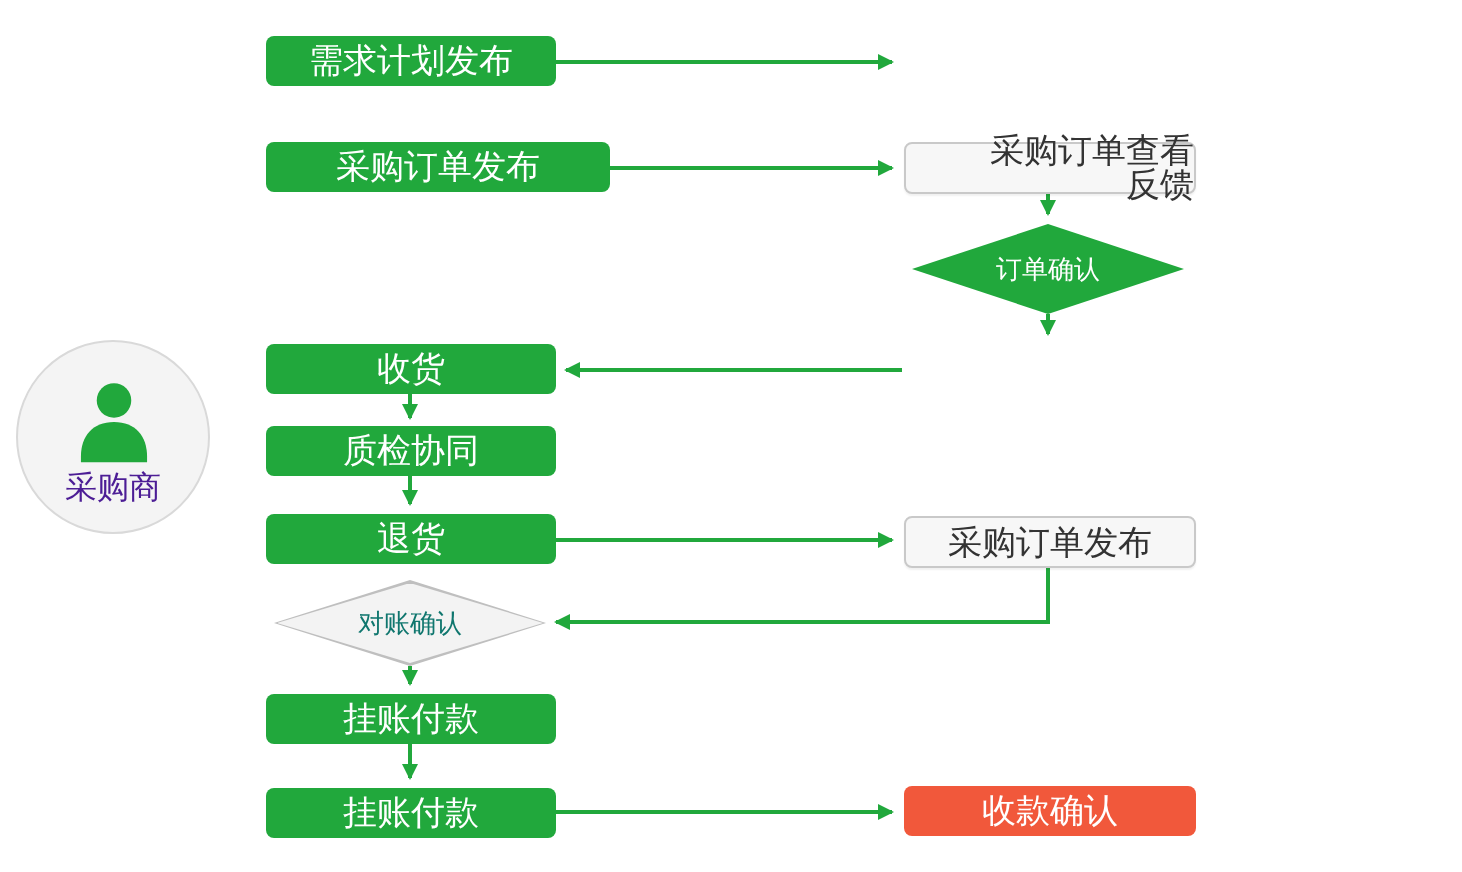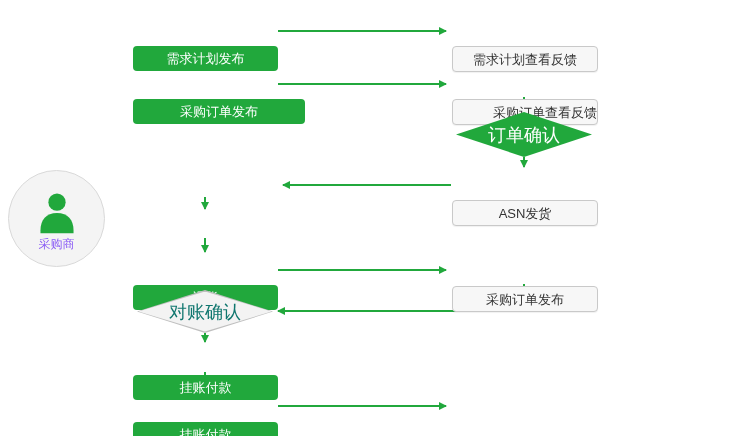--- a/index.html
+++ b/index.html
@@ -9,42 +9,42 @@
   html,body{margin:0;padding:0;background:#fff;}
   .canvas{
     position:relative;width:731px;height:436px;background:#ffffff;overflow:hidden;
     font-family:"Liberation Sans","DejaVu Sans",sans-serif;
   }
   .connectors{position:absolute;left:0;top:0;width:731px;height:436px;}
   .connectors line,.connectors polyline{stroke:var(--green);stroke-width:2;fill:none;}
   .arrowhead{fill:var(--green);}
   .node{
     position:absolute;display:flex;align-items:center;justify-content:center;
-    box-sizing:border-box;font-size:13px;text-align:right;line-height:1;margin-top:28px;
+    box-sizing:border-box;font-size:17px;text-align:right;line-height:1;
   }
   .gbox{background:var(--green);color:#fff;border-radius:4px;}
   .wbox{background:#f7f7f7;border:1px solid #c9c9c9;color:#333;border-radius:4px;
         box-shadow:0 1px 1px rgba(0,0,0,.06);}
   .rbox{background:var(--red);color:#fff;border-radius:4px;}
   .diamond{position:absolute;}
   .diamond .shape{position:absolute;inset:0;clip-path:polygon(50% 0,100% 50%,50% 100%,0 50%);}
   .diamond .shape.border{background:#bfbfbf;}
   .diamond .shape.inner{inset:1.5px;background:#f3f3f3;}
   .diamond .shape.solid{background:var(--green);}
   .diamond .lbl{position:absolute;inset:0;display:flex;align-items:center;justify-content:center;
-                font-size:18px;}
+                font-size:13px;}
   .diamond .lbl.light{color:#fff;}
   .diamond .lbl.dark{color:#0f766e;}
   .actor{
     position:absolute;width:97px;height:97px;border-radius:50%;
     background:#f4f4f4;border:1px solid #d9d9d9;box-sizing:border-box;
     display:flex;flex-direction:column;align-items:center;justify-content:center;
   }
   .actor .icon{flex:0 0 auto;margin-top:6px;}
-  .actor .actor-label{font-size:12px;color:#8b5cf6;margin-top:1px;}
+  .actor .actor-label{font-size:16px;color:#4c1d95;margin-top:1px;}
 </style>
 </head>
 <body>
 
 <div class="canvas">
 
   <svg class="connectors" viewBox="0 0 731 436" xmlns="http://www.w3.org/2000/svg">
     <defs>
       <marker id="ah" markerWidth="9" markerHeight="8" refX="7" refY="4" orient="auto" markerUnits="userSpaceOnUse">
         <path class="arrowhead" d="M0,0 L8,4 L0,8 Z"></path>
@@ -63,41 +63,44 @@
     <line x1="205" y1="372" x2="205" y2="389" marker-end="url(#ah)"></line>
     <line x1="278" y1="406" x2="446" y2="406" marker-end="url(#ah)"></line>
   </svg>
 
   <div class="node gbox" style="left:133px;top:18px;width:145px;height:25px;">
     <span>需求计划发布</span>
   </div>
   <div class="node gbox" style="left:133px;top:71px;width:172px;height:25px;">
     <span>采购订单发布</span>
   </div>
+  <div class="node gbox" style="left:133px;top:172px;width:145px;height:25px;">
+    <span>收货</span>
+  </div>
+  <div class="node gbox" style="left:133px;top:213px;width:145px;height:25px;">
+    <span>质检协同</span>
+  </div>
   <div class="node gbox" style="left:133px;top:257px;width:145px;height:25px;">
     <span>退货</span>
   </div>
   <div class="node gbox" style="left:133px;top:347px;width:145px;height:25px;">
     <span>挂账付款</span>
   </div>
   <div class="node gbox" style="left:133px;top:394px;width:145px;height:25px;">
     <span>挂账付款</span>
   </div>
 
-  <div class="node wbox" style="left:452px;top:18px;width:146px;height:26px;">
-    <span>需求计划查看反馈</span>
-  </div>
   <div class="node wbox" style="left:452px;top:71px;width:146px;height:26px;padding-left:40px;">
     <span>采购订单查看反馈</span>
   </div>
-  <div class="node wbox" style="left:452px;top:172px;width:146px;height:26px;">
-    <span>ASN发货</span>
-  </div>
   <div class="node wbox" style="left:452px;top:258px;width:146px;height:26px;">
     <span>采购订单发布</span>
+  </div>
+  <div class="node rbox" style="left:452px;top:393px;width:146px;height:25px;">
+    <span>收款确认</span>
   </div>
 
   <div class="diamond" style="left:456px;top:112px;width:136px;height:45px;">
     <div class="shape solid"></div>
     <div class="lbl light">订单确认</div>
   </div>
   <div class="diamond" style="left:137px;top:290px;width:136px;height:43px;">
     <div class="shape border"></div>
     <div class="shape inner"></div>
     <div class="lbl dark">对账确认</div>

